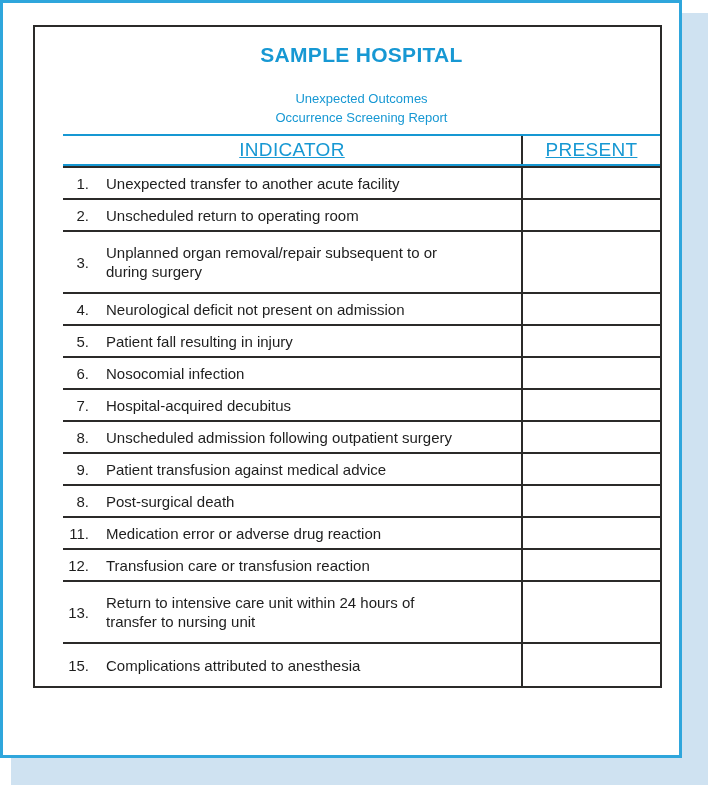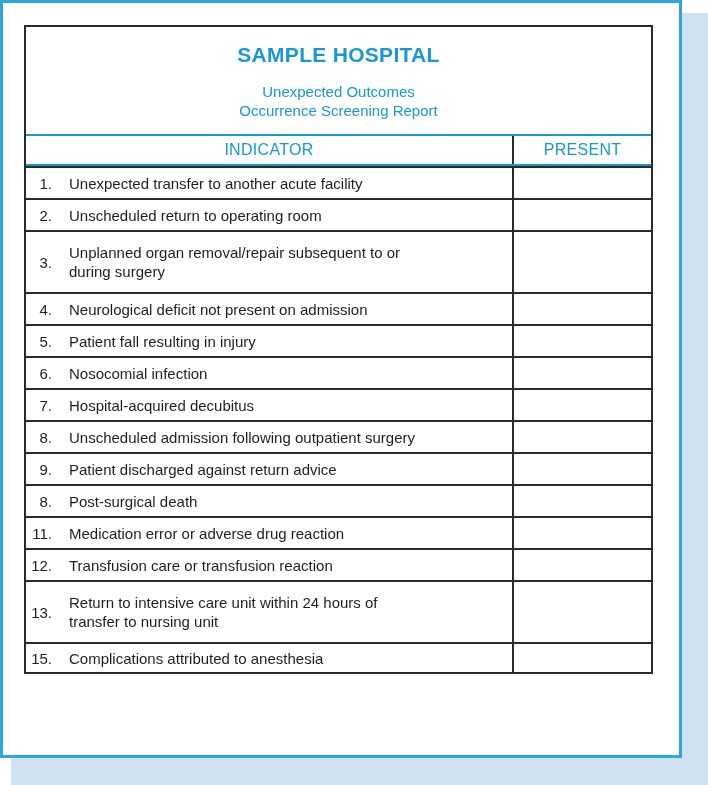--- a/index.html
+++ b/index.html
@@ -19,53 +19,54 @@
     position:absolute;left:11px;top:13px;right:0;bottom:0;
     background:var(--shadow);
   }
 
   .page{
     position:absolute;left:0;top:0;width:682px;height:758px;
     background:#ffffff;border:3px solid var(--page-border);
   }
 
   .form{
-    position:absolute;left:21px;top:22px;width:629px;
+    position:absolute;left:30px;top:22px;width:629px;
     border:2px solid var(--rule-dark);
     background:#ffffff;
+    padding-left:28px;
   }
 
   .title-block{
     height:107px;padding-top:16px;text-align:center;color:var(--accent);
   }
   .hospital-name{
     font-size:21px;font-weight:bold;letter-spacing:0.3px;
   }
   .report-subtitle{
-    margin-top:15px;font-size:15px;line-height:19px;white-space:pre-line;
+    margin-top:22px;font-size:13px;line-height:19px;white-space:pre-line;
   }
 
   .col-head{
     display:flex;height:32px;
     border-top:2px solid var(--accent);
     border-bottom:2px solid var(--accent);
-    color:var(--accent);font-size:16px;letter-spacing:0.3px;
+    color:var(--accent);font-size:19px;letter-spacing:0.3px;text-decoration:underline;
   }
   .col-head .head-ind{
     flex:1 1 auto;display:flex;align-items:center;justify-content:center;
   }
   .col-head .head-present{
     flex:0 0 139px;display:flex;align-items:center;justify-content:center;
     border-left:2px solid var(--rule-dark);
   }
 
   .row{display:flex;height:32px;border-top:2px solid var(--rule-dark);}
   .row:first-of-type{border-top:none;height:30px;}
   .row.double{height:62px;}
-  .row:last-of-type{height:30px;}
+  .row:last-of-type{height:44px;}
 
   .cell-ind{
     flex:1 1 auto;display:flex;align-items:center;
     padding-left:4px;color:var(--ink);font-size:15px;line-height:19px;
   }
   .cell-ind .num{
     flex:0 0 22px;text-align:right;align-self:center;
   }
   .cell-ind .txt{
     margin-left:17px;white-space:pre-line;
@@ -155,21 +156,21 @@
         <div class="cell-ind">
           <span class="num">8.</span>
           <span class="txt">Unscheduled admission following outpatient surgery</span>
         </div>
         <div class="cell-present"></div>
       </div>
 
       <div class="row">
         <div class="cell-ind">
           <span class="num">9.</span>
-          <span class="txt">Patient discharged against return advice</span>
+          <span class="txt">Patient transfusion against medical advice</span>
         </div>
         <div class="cell-present"></div>
       </div>
 
       <div class="row">
         <div class="cell-ind">
           <span class="num">8.</span>
           <span class="txt">Post-surgical death</span>
         </div>
         <div class="cell-present"></div>

